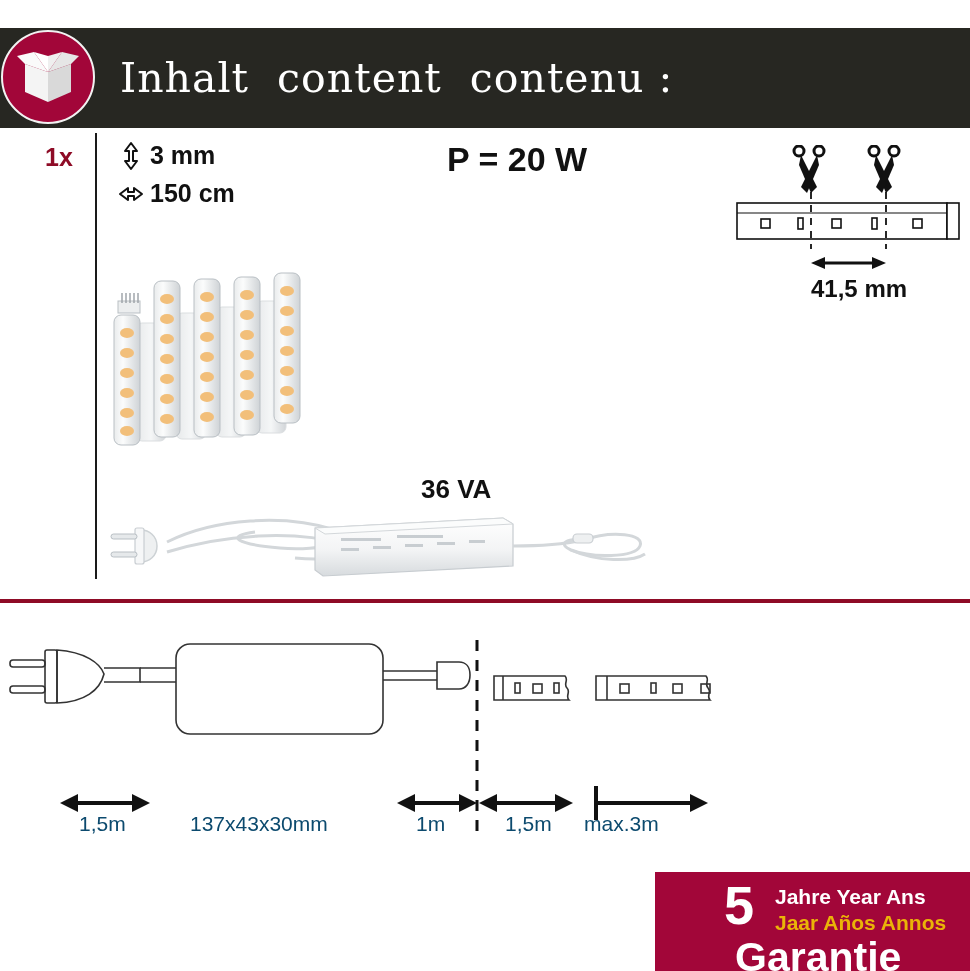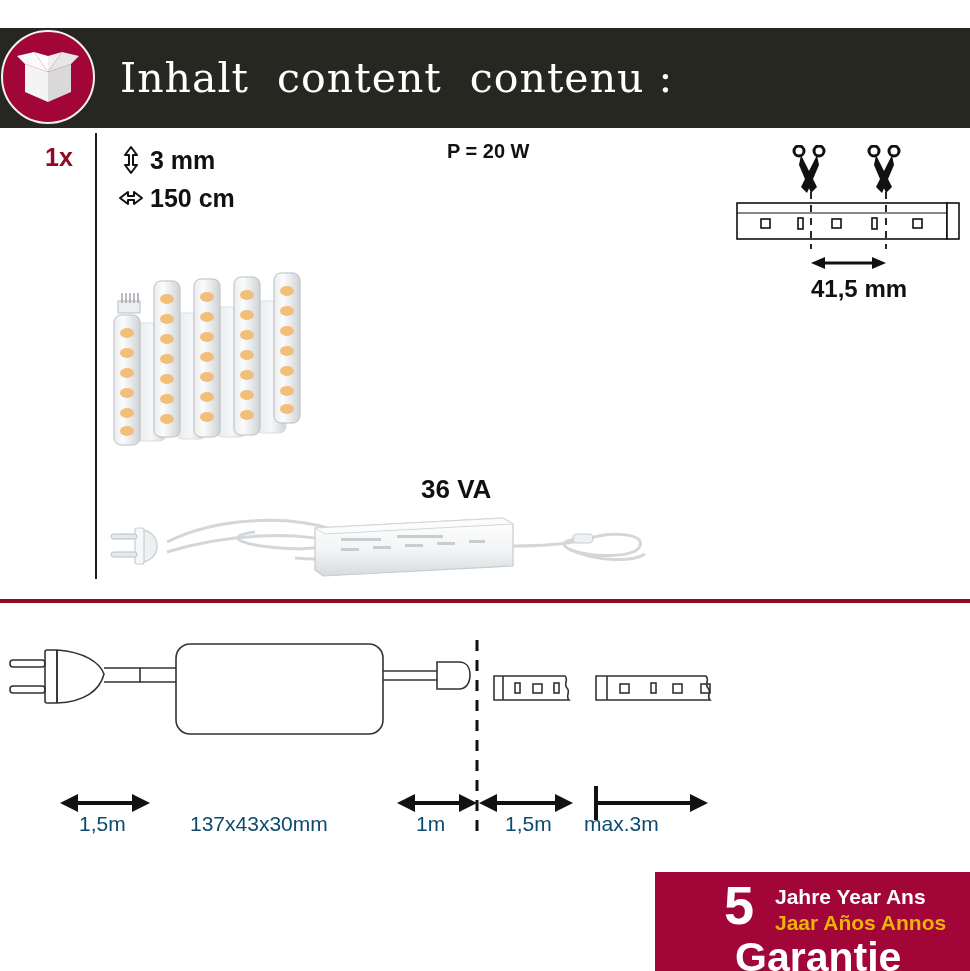--- a/index.html
+++ b/index.html
@@ -44,27 +44,27 @@
 
   
   .qty{
     position:absolute;left:45px;top:143px;
     color:#8e0b26;font-weight:bold;font-size:25px;
   }
   .spec-list{
     position:absolute;left:118px;top:141px;
     font-size:25px;font-weight:bold;color:#111;
   }
-  .spec-row{display:flex;align-items:center;height:38px;}
+  .spec-row{display:flex;height:38px;}
   .spec-ico{width:26px;height:30px;margin-right:6px;flex:0 0 26px;}
   .spec-txt{white-space:pre;}
 
   .pw{
     position:absolute;left:447px;top:140px;
-    font-size:20px;font-weight:bold;color:#111;white-space:pre;
+    font-size:34px;font-weight:bold;color:#111;white-space:pre;
   }
 
   
   .cutdiag{position:absolute;left:735px;top:145px;width:230px;height:160px;}
 
   
   .stripphoto{position:absolute;left:100px;top:265px;width:220px;height:190px;}
 
   
   .driverphoto{position:absolute;left:105px;top:500px;width:545px;height:80px;}

